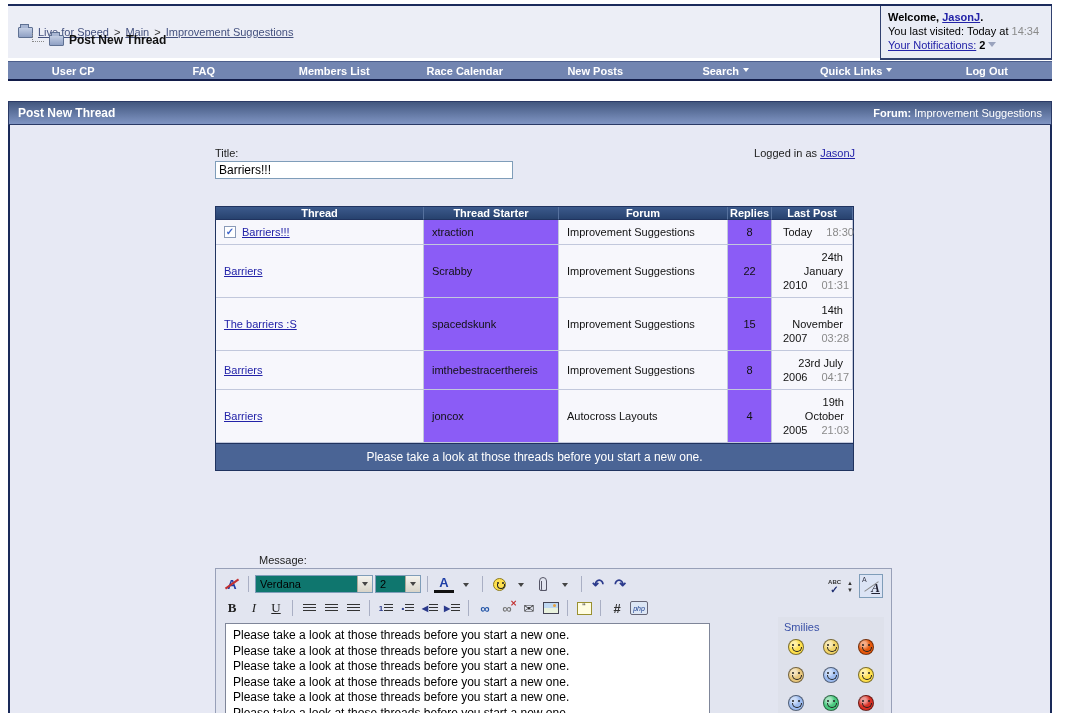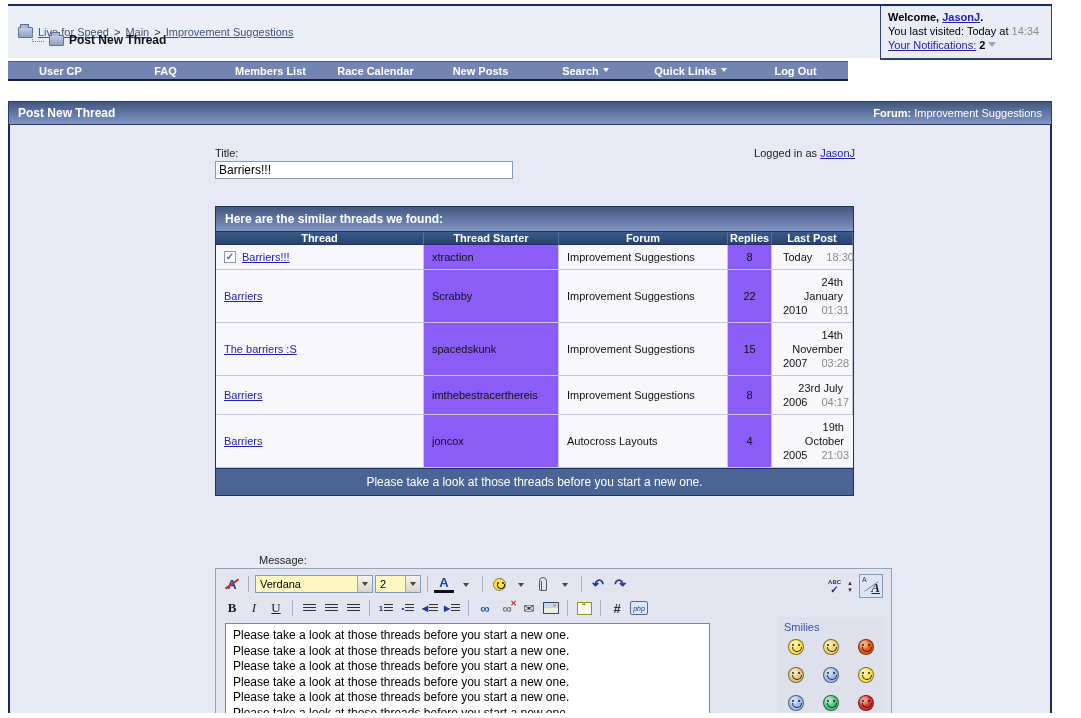--- a/index.html
+++ b/index.html
@@ -23,21 +23,21 @@
 
   .welcome { position:absolute; right:0; top:0; width:172px; height:54px; background:#E9ECF5;
              border-left:1px solid #31416F; border-right:1px solid #31416F; border-bottom:2px solid #31416F;
              padding:4px 7px; line-height:14px; }
   .welcome b { color:#000; }
   .time-gray { color:#8a8a8a; }
   .notif-arrow { display:inline-block; width:0; height:0; border:4px solid transparent; border-top:5px solid #9aa3bd;
                  vertical-align:middle; margin-left:3px; cursor:pointer; }
 
   
-  .navbar { position:absolute; left:8px; top:61px; width:840px; height:20px; background:#7285B1;
+  .navbar { position:absolute; left:8px; top:61px; width:1044px; height:20px; background:#7285B1;
             border-top:1px solid #4C5E8C; border-bottom:2px solid #121C49;
             display:flex; align-items:center; }
   .navitem { flex:1; text-align:center; color:#fff; font-weight:bold; cursor:pointer; white-space:nowrap; }
   .navitem .dn { display:inline-block; width:0; height:0; border:3px solid transparent; border-top:4px solid #fff;
                  margin-left:4px; vertical-align:middle; }
 
   
   .secthead { position:absolute; left:8px; top:101px; width:1044px; height:24px;
               background:linear-gradient(180deg,#42577F 0%, #8095C3 100%);
               border:1px solid #2A3A66; color:#fff; display:flex; align-items:center;
@@ -85,21 +85,21 @@
   .tb1 { top:4px; } .tb2 { top:28px; }
   .tsep { width:1px; height:16px; background:#A9AFC4; margin:0 4px; }
   .tbtn { min-width:20px; height:18px; display:flex; align-items:center; justify-content:center; cursor:pointer;
           position:relative; color:#222; }
   .glyph-b { font-weight:bold; font-family:"Liberation Serif",serif; font-size:13px; }
   .glyph-i { font-style:italic; font-family:"Liberation Serif",serif; font-size:13px; }
   .glyph-u { text-decoration:underline; font-family:"Liberation Serif",serif; font-size:13px; }
   .rmfmt { font-weight:bold; color:#1F3FA6; font-size:13px; }
   .rmfmt::after { content:''; position:absolute; left:2px; top:8px; width:16px; height:2px; background:#C23030;
                   transform:rotate(-35deg); }
-  .combo { height:18px; background:#fef9c3; border:1px solid #7F9DB9; display:flex; align-items:center; cursor:pointer; }
+  .combo { height:18px; background:#0f766e; border:1px solid #7F9DB9; display:flex; align-items:center; cursor:pointer; }
   .combo .val { flex:1; padding:0 4px; font-size:11px; color:#000; white-space:nowrap; overflow:hidden; }
   .combo .db { width:15px; height:100%; background:linear-gradient(180deg,#F4F3EE,#D8D4C8);
                border-left:1px solid #ACA899; display:flex; align-items:center; justify-content:center; }
   .combo .db::after { content:''; width:0; height:0; border:3px solid transparent; border-top:4px solid #444; margin-top:3px; }
   .w-font { width:118px; } .w-size { width:46px; }
   .fcolor { font-weight:bold; color:#1F3FA6; font-size:13px; border-bottom:3px solid #111; line-height:12px; }
   .minidrop { width:10px; } .minidrop::after { content:''; width:0; height:0; border:3px solid transparent; border-top:4px solid #444; margin-top:4px; }
   .smileface { width:13px; height:13px; border-radius:50%; background:#FFE04D; border:1px solid #8a7a20; position:relative; }
   .smileface::before { content:''; position:absolute; top:3px; left:3px; width:2px; height:2px; background:#222; border-radius:50%;
                        box-shadow:5px 0 #222; }
@@ -200,21 +200,20 @@
 
   <div class="panel">
 
     <div class="formline">
       <span>Title:</span>
       <span><span>Logged in as</span> <a>JasonJ</a></span>
     </div>
     <input class="titleinput" type="text" value="Barriers!!!" style="">
 
     <div class="simbox">
-      <div class="simhead">Here are the similar threads we found:</div>
       <div class="simgrid">
         <div class="colhead">Thread</div>
         <div class="colhead">Thread Starter</div>
         <div class="colhead">Forum</div>
         <div class="colhead">Replies</div>
         <div class="colhead">Last Post</div>
 
         <div class="cell c-alt1">
             <span class="newicon">✓</span>
             <a>Barriers!!!</a>

